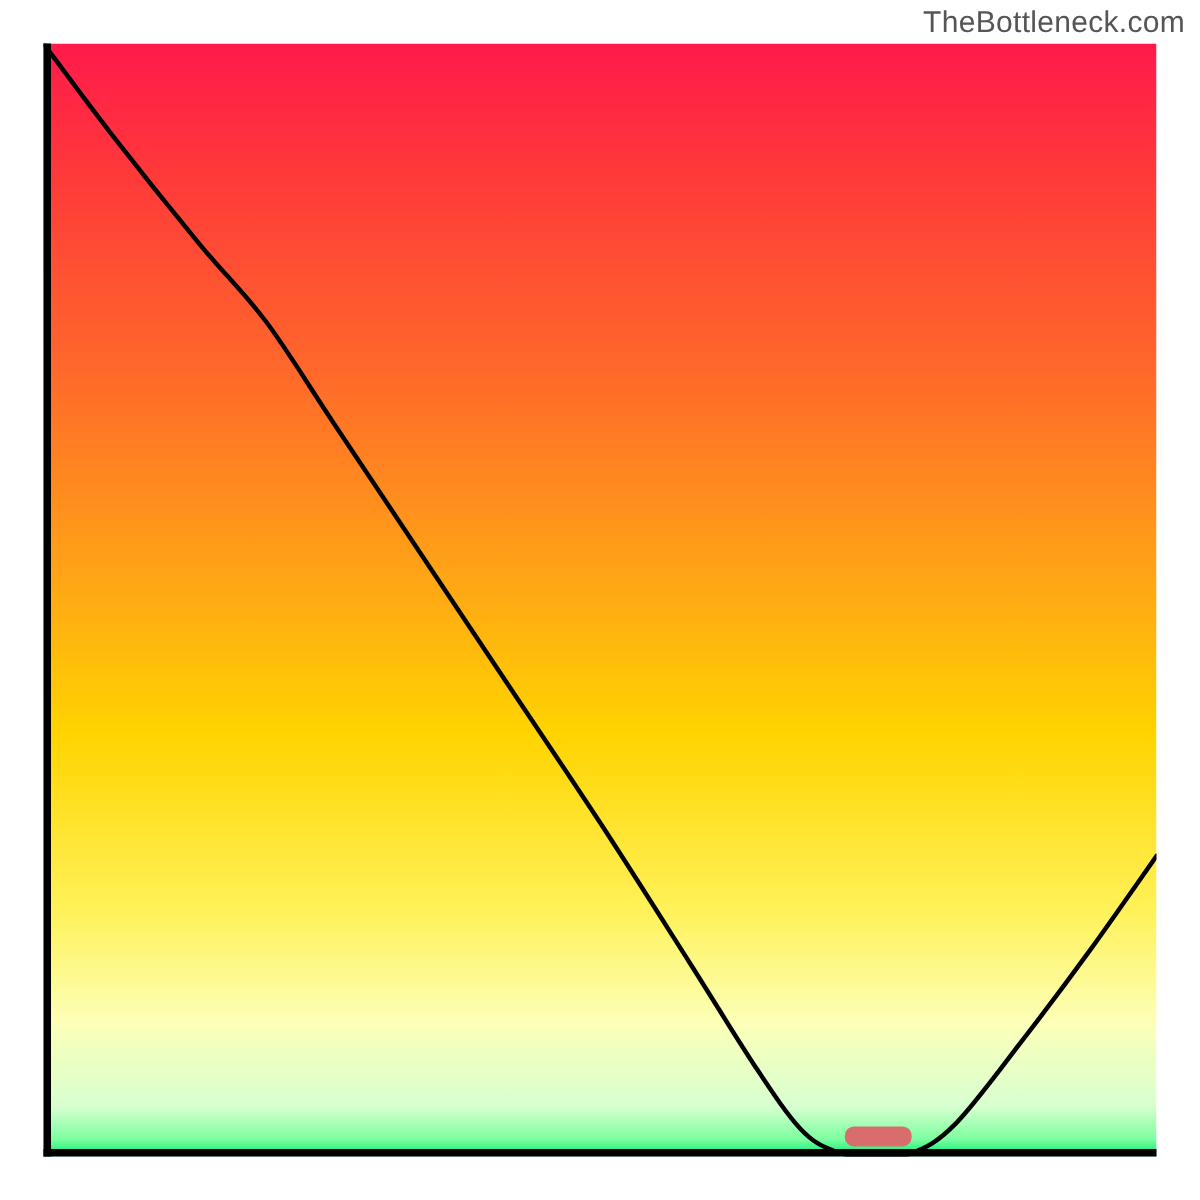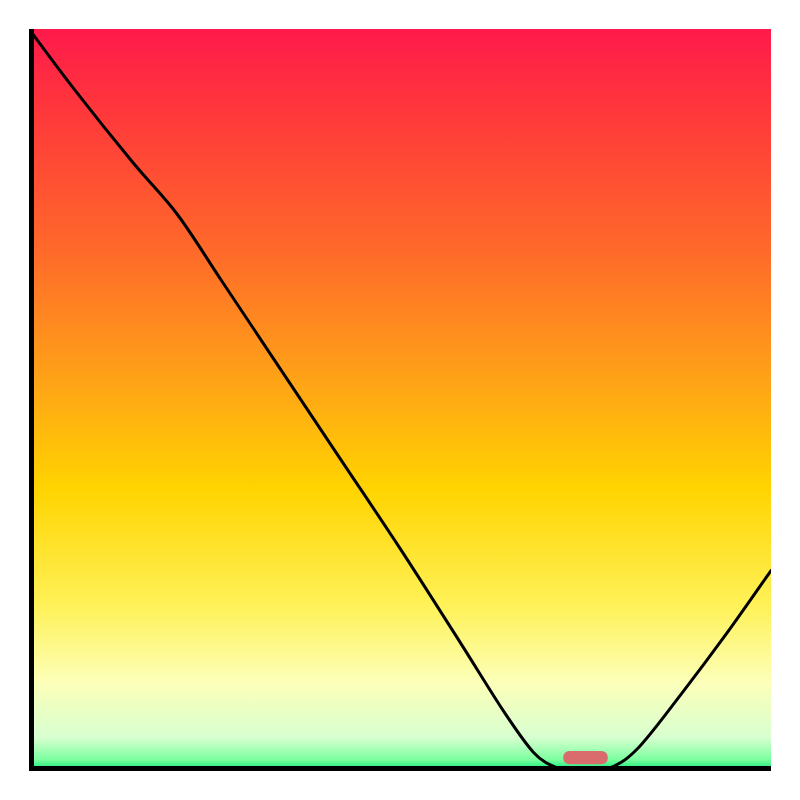--- a/index.html
+++ b/index.html
@@ -40,20 +40,21 @@
     left: 29px;
     top: 29px;
     width: 742px;
     height: 742px;
   }
 </style>
 </head>
 <body>
 
 <div class="page">
+  <div class="watermark">TheBottleneck.com</div>
 
   <svg class="plot" viewBox="0 0 742 742" preserveAspectRatio="none">
     <defs>
       <linearGradient id="bg-grad" x1="0" y1="0" x2="0" y2="1">
           <stop offset="0.00%" stop-color="#ff1a4b"></stop>
           <stop offset="12.00%" stop-color="#ff3a3a"></stop>
           <stop offset="30.00%" stop-color="#ff6a2a"></stop>
           <stop offset="48.00%" stop-color="#ffa516"></stop>
           <stop offset="62.00%" stop-color="#ffd400"></stop>
           <stop offset="78.00%" stop-color="#fff25a"></stop>

